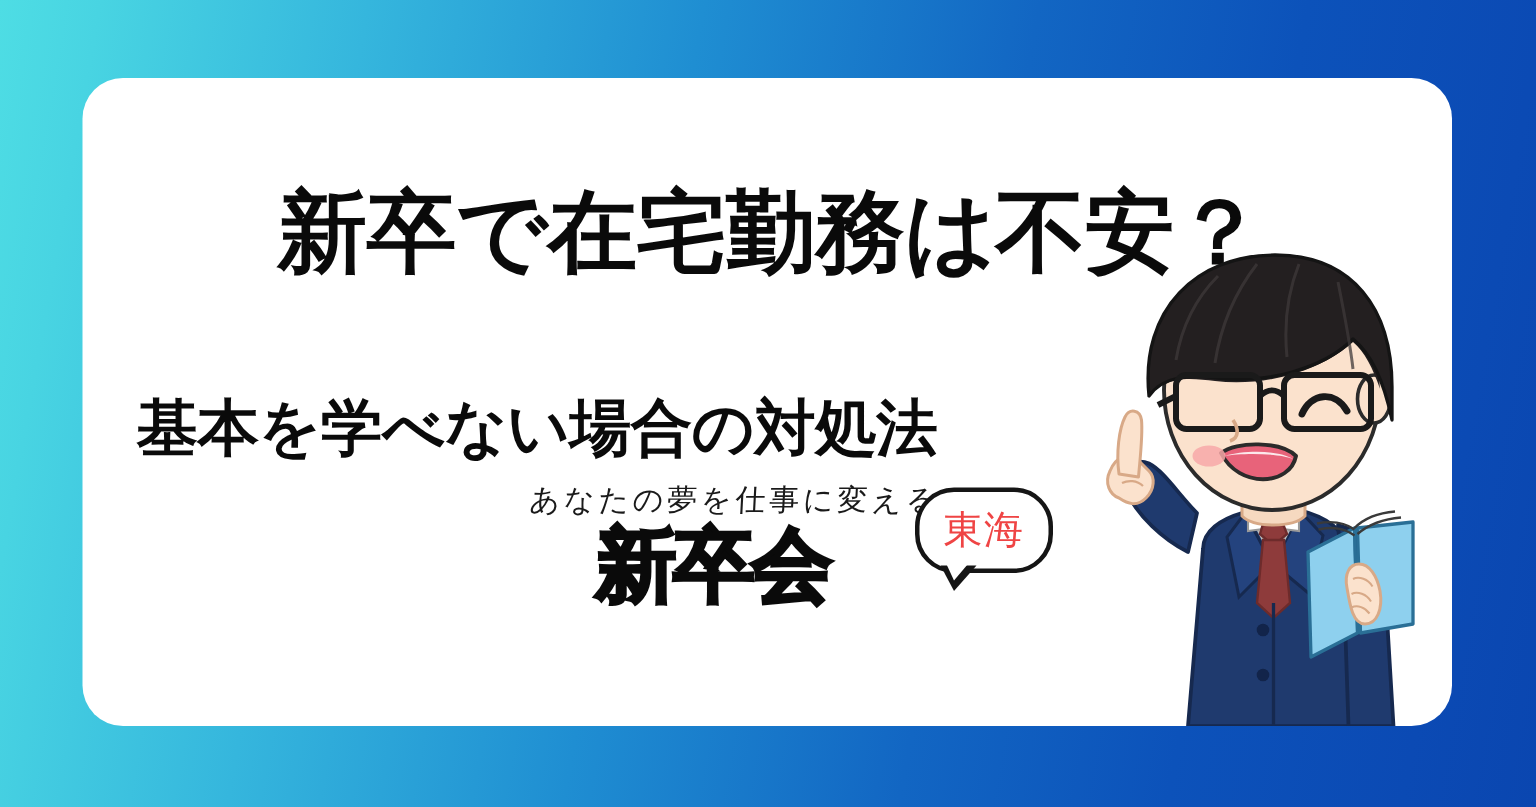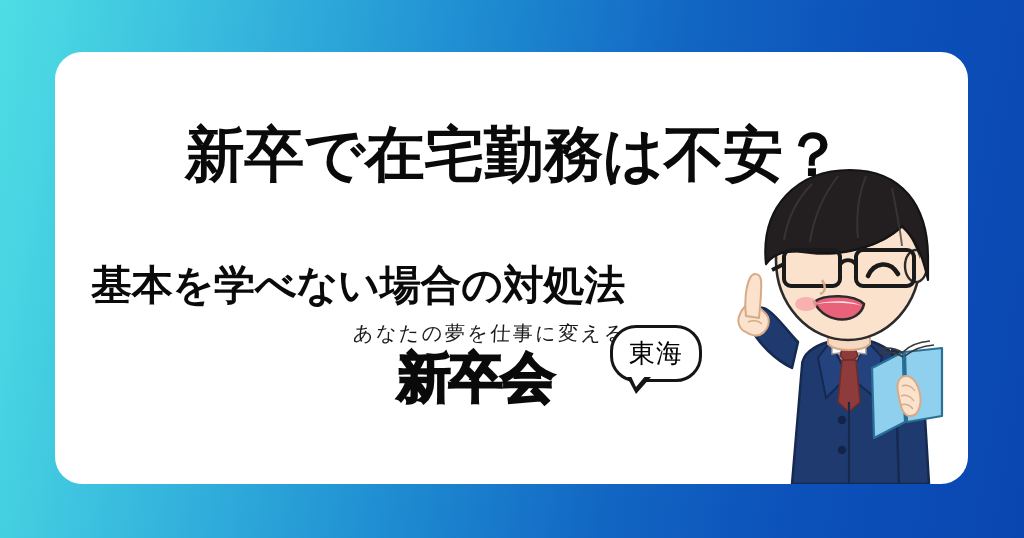--- a/index.html
+++ b/index.html
@@ -126,21 +126,21 @@
     left: 0;
     top: 0;
     width: 100%;
     height: 100%;
     display: flex;
     align-items: center;
     justify-content: center;
     font-size: 26px;
     font-weight: 500;
     letter-spacing: 1px;
-    color: #000000;
+    color: #ef4444;
     font-family: "DejaVu Sans", sans-serif;
     text-align: center;
   }
   .logo-bubble-tail {
     position: absolute;
     left: 14px;
     bottom: -15px;
     width: 0;
     height: 0;
     border-left: 9px solid transparent;

